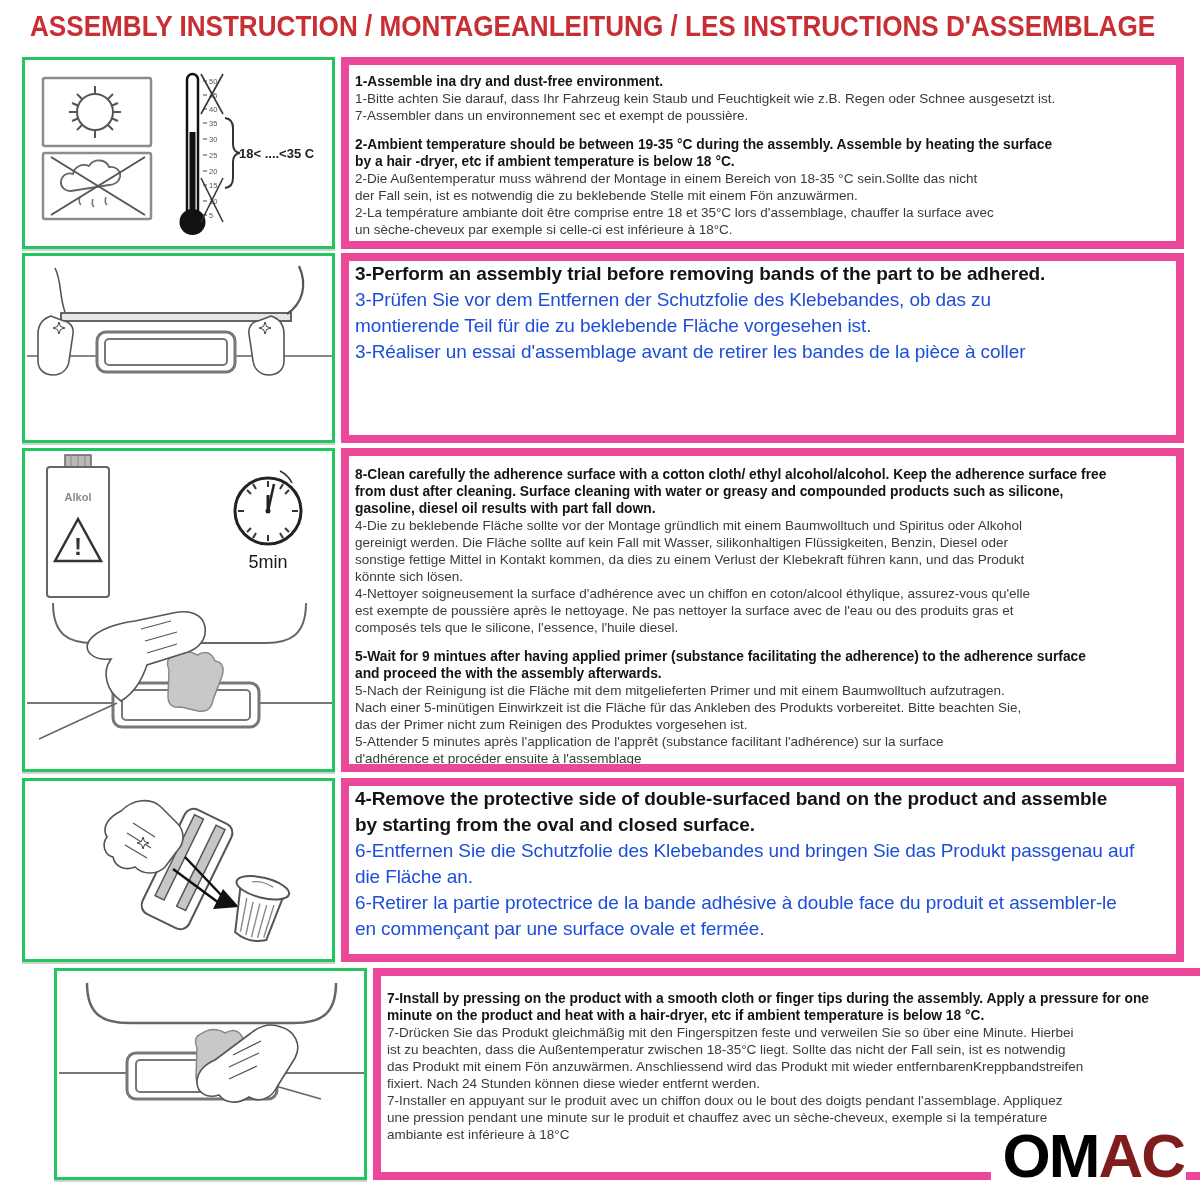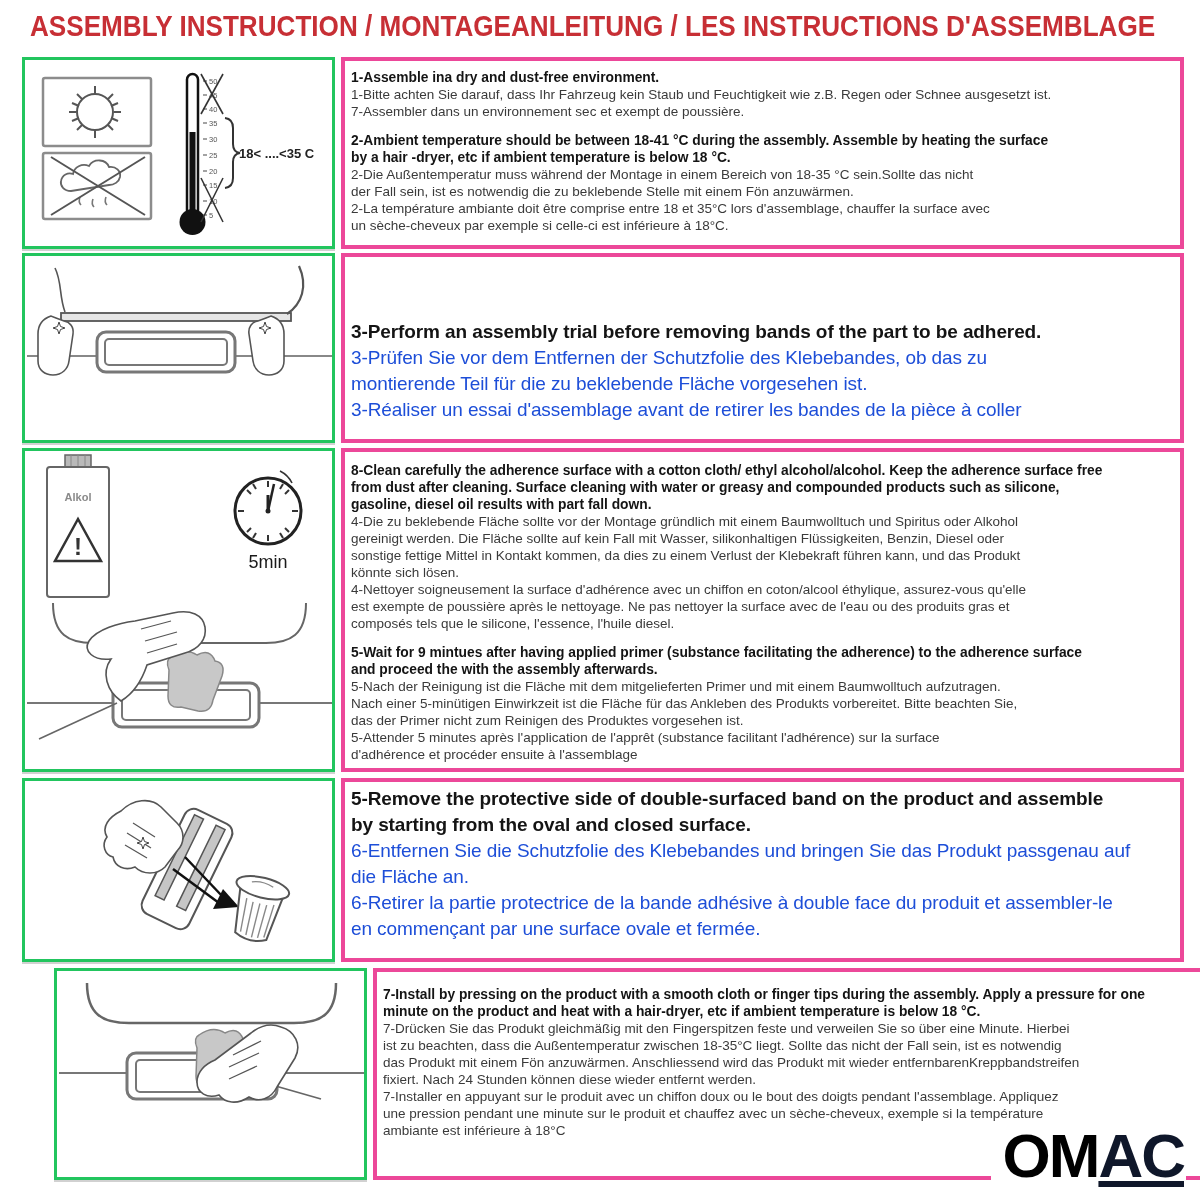--- a/index.html
+++ b/index.html
@@ -11,42 +11,42 @@
     transform:scaleX(0.87); transform-origin:left top;
   }
   .row { position:absolute; left:22px; width:1162px; display:flex; }
   .fig {
     width:313px; flex:0 0 313px; background:#fff; box-sizing:border-box;
     border:3px solid #22c55e; box-shadow:0 2px 0 rgba(0,0,0,0.18);
     overflow:hidden;
   }
   .txt {
     margin-left:6px; flex:1; background:#fff; box-sizing:border-box;
-    border:4px solid #ec4899; padding:8px 8px 16px 6px; overflow:hidden;
+    border:8px solid #ec4899; padding:8px 8px 0 6px; overflow:hidden;
   }
-  .txt.center { display:flex; flex-direction:column; justify-content:flex-end; padding-top:0; }
+  .txt.center { display:flex; flex-direction:column; justify-content:flex-start; padding-top:0; }
   .sm  { font-size:13.5px; line-height:17px; color:#3a3a3a; white-space:pre-line; }
   .sm.b{ font-size:13.8px; font-weight:bold; color:#141414; }
   .lg  { font-size:19px; line-height:26px; color:#1d4ed8; white-space:pre-line; letter-spacing:-0.1px; }
   .lg.b{ font-weight:bold; color:#141414; }
   .gap { margin-top:12px; }
   #row1 { top:57px;  height:192px; }
   #row2 { top:253px; height:190px; }
   #row3 { top:448px; height:324px; }
   #row4 { top:778px; height:184px; }
   #row5 { top:968px; height:212px;margin-left:32px; }
   .fig svg, .txt * { box-sizing:border-box; }
   .fig svg { display:block; }
   .logo {
     position:absolute; top:1126px; right:14px; background:#fff;
     font-weight:bold; font-size:62px; line-height:60px; letter-spacing:-2px;
     padding:0 2px 4px 12px; white-space:nowrap;
   }
   .logo .lblack { color:#000000; }
-  .logo .lred   { color:#0f172a;text-decoration:underline; }
+  .logo .lred   { color:#7f1d1d; }
 </style>
 </head>
 <body>
 
 <div class="title">ASSEMBLY INSTRUCTION / MONTAGEANLEITUNG / LES INSTRUCTIONS D'ASSEMBLAGE</div>
 
 <div class="row" id="row1">
   <div class="fig">
     <svg width="309" height="188" viewBox="0 0 309 188">
 
@@ -119,21 +119,21 @@
         </g>
         <path d="M200,58 Q208,59 208,68 L208,84 Q208,92 215,93 Q208,94 208,102 L208,118 Q208,127 200,128" fill="none" stroke="#333" stroke-width="2"></path>
         <text x="214" y="98" font-size="13" font-weight="bold" fill="#222">18&lt; ....&lt;35 C</text>
       </g>
     </svg>
   </div>
   <div class="txt">
     <div class="sm b">1-Assemble ina dry and dust-free environment.</div>
     <div class="sm">1-Bitte achten Sie darauf, dass Ihr Fahrzeug kein Staub und Feuchtigkeit wie z.B. Regen oder Schnee ausgesetzt ist.
 7-Assembler dans un environnement sec et exempt de poussière.</div>
-    <div class="sm b gap">2-Ambient temperature should be between 18-41 °C during the assembly. Assemble by heating the surface
+    <div class="sm b gap">2-Ambient temperature should be between 19-35 °C during the assembly. Assemble by heating the surface
 by a hair -dryer, etc if ambient temperature is below 18 °C.</div>
     <div class="sm">2-Die Außentemperatur muss während der Montage in einem Bereich von 18-35 °C sein.Sollte das nicht
 der Fall sein, ist es notwendig die zu beklebende Stelle mit einem Fön anzuwärmen.
 2-La température ambiante doit être comprise entre 18 et 35°C lors d'assemblage, chauffer la surface avec
 un sèche-cheveux par exemple si celle-ci est inférieure à 18°C.</div>
   </div>
 </div>
 
 <div class="row" id="row2">
   <div class="fig">
@@ -277,21 +277,21 @@
           <line x1="1" y1="-8" x2="1" y2="27"></line>
             <line x1="8" y1="-8" x2="7" y2="26"></line>
           <line x1="15" y1="-10" x2="13" y2="24"></line>
         </g>
         <ellipse cx="0" cy="-24" rx="27" ry="10" fill="#fff" stroke="#555" stroke-width="2"></ellipse>
         <path d="M-12,-27 q10,-4 22,0" fill="none" stroke="#888" stroke-width="1.4"></path>
       </g>
     </svg>
   </div>
   <div class="txt center">
-    <div class="lg b">5-Remove the protective side of double-surfaced band on the product and assemble
+    <div class="lg b">4-Remove the protective side of double-surfaced band on the product and assemble
 by starting from the oval and closed surface.</div>
     <div class="lg">6-Entfernen Sie die Schutzfolie des Klebebandes und bringen Sie das Produkt passgenau auf
 die Fläche an.
 6-Retirer la partie protectrice de la bande adhésive à double face du produit et assembler-le
 en commençant par une surface ovale et fermée.</div>
   </div>
 </div>
 
 <div class="row" id="row5">
   <div class="fig">

